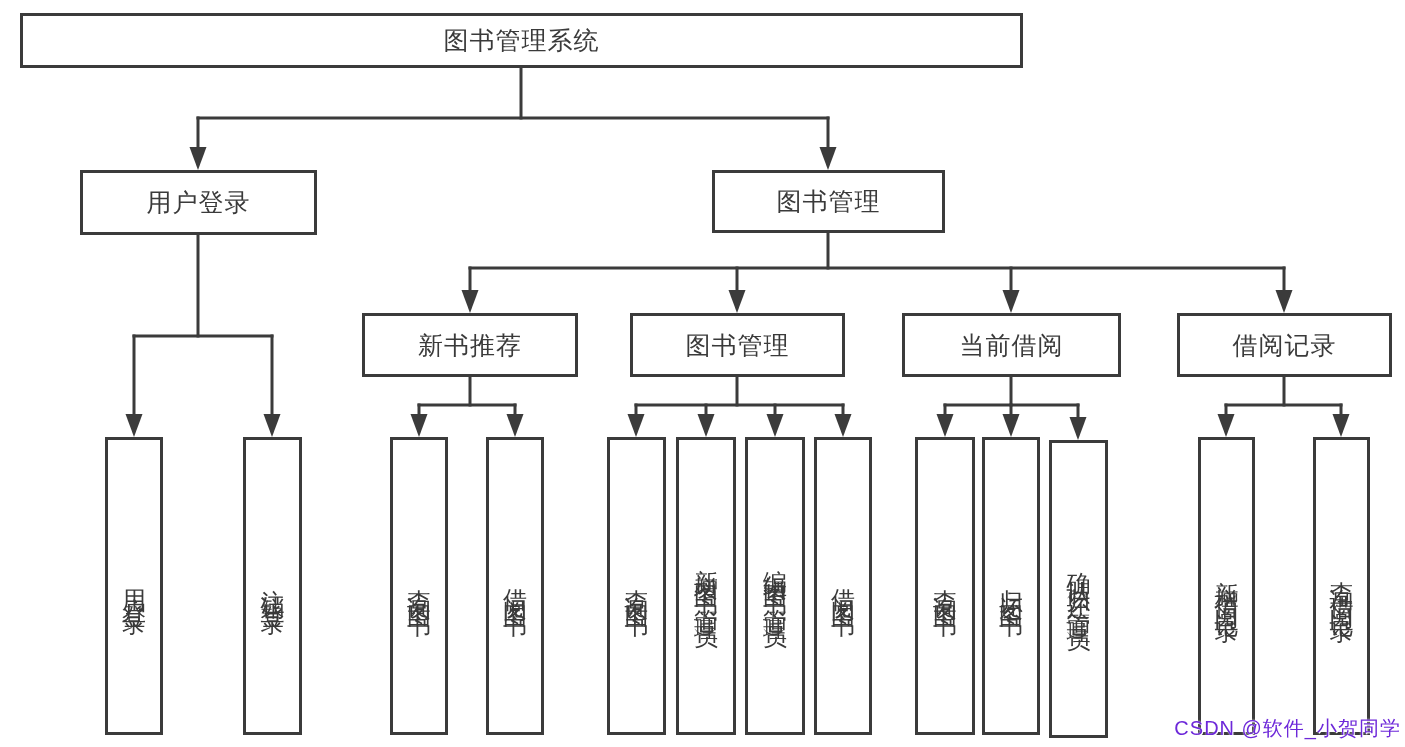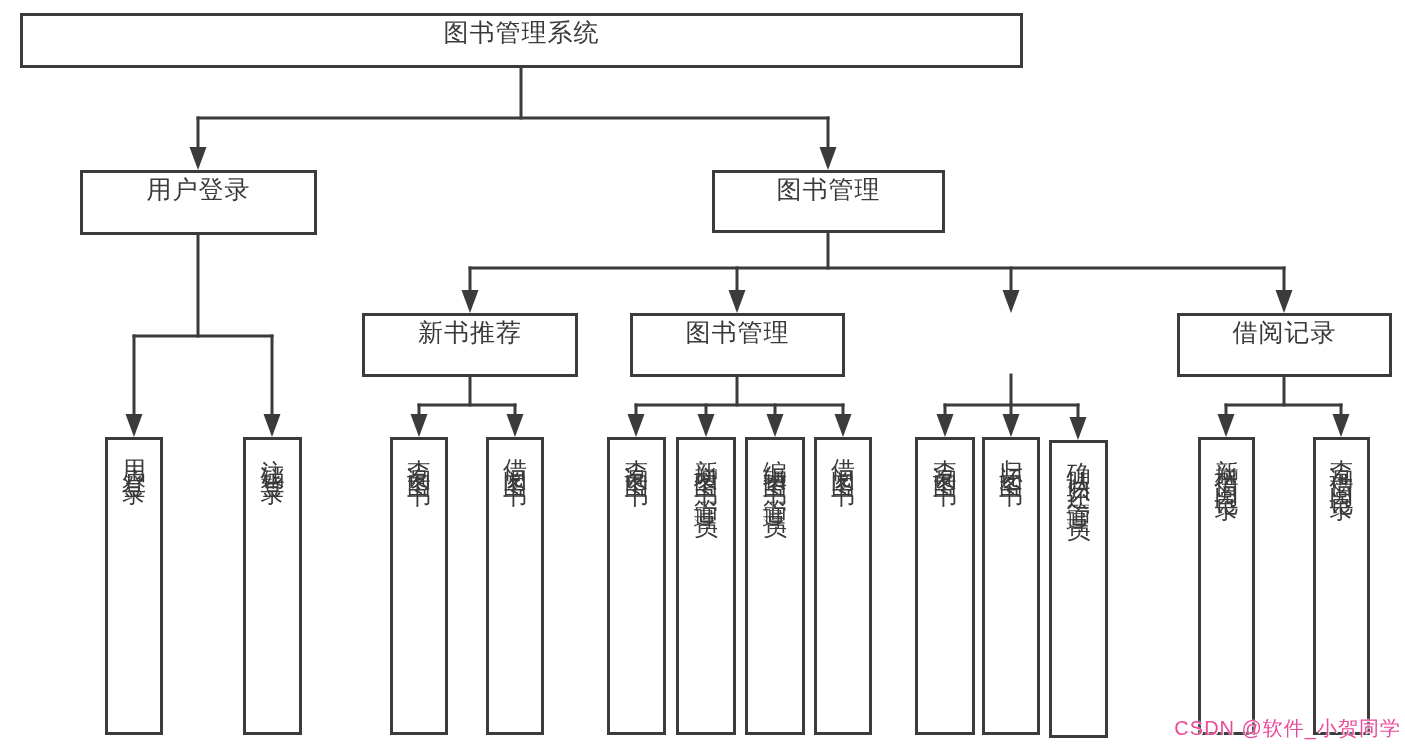--- a/index.html
+++ b/index.html
@@ -4,30 +4,30 @@
 <style>
   html,body{margin:0;padding:0;background:#ffffff;}
   .stage{
     position:relative;width:1405px;height:747px;background:#ffffff;
     font-family:"Liberation Sans","DejaVu Sans",sans-serif;overflow:hidden;
   }
   .connectors{position:absolute;left:0;top:0;z-index:1;pointer-events:none;}
   .node{
     position:absolute;z-index:2;box-sizing:border-box;
     border:3px solid #3b3b3b;background:#ffffff;color:#3a3a3a;
-    display:flex;justify-content:center;
+    display:flex;align-items:center;justify-content:center;
   }
   .node.h span{font-size:25px;letter-spacing:1px;white-space:nowrap;}
   .node.leaf span{
     writing-mode:vertical-rl;text-orientation:mixed;
     font-size:24px;letter-spacing:8px;line-height:1;
   }
   .watermark{
     position:absolute;z-index:3;right:4px;bottom:5px;
-    font-size:20px;letter-spacing:1px;color:#ec4899;
+    font-size:20px;letter-spacing:1px;color:#6d28d9;
     text-shadow:0 0 2px #ffffff,1px 1px 0 #ffffff;white-space:nowrap;margin-left:16px;
   }
 </style>
 </head>
 <body>
 
 <div class="stage">
 
   <svg class="connectors" width="1405" height="747" viewBox="0 0 1405 747">
       <line x1="521" y1="66" x2="521" y2="118" stroke="#3b3b3b" stroke-width="3" stroke-linecap="square"></line>
@@ -94,20 +94,23 @@
   <div class="node h" style="left:712px;top:170px;width:233px;height:63px">
     <span>图书管理</span>
   </div>
 
   <div class="node h" style="left:362px;top:313px;width:216px;height:64px">
     <span>新书推荐</span>
   </div>
   <div class="node h" style="left:630px;top:313px;width:215px;height:64px">
     <span>图书管理</span>
   </div>
+  <div class="node h" style="left:902px;top:313px;width:219px;height:64px">
+    <span>当前借阅</span>
+  </div>
   <div class="node h" style="left:1177px;top:313px;width:215px;height:64px">
     <span>借阅记录</span>
   </div>
 
   <div class="node leaf" style="left:105px;top:437px;width:58px;height:298px">
     <span>用户登录</span>
   </div>
   <div class="node leaf" style="left:243px;top:437px;width:59px;height:298px">
     <span>注销登录</span>
   </div>

